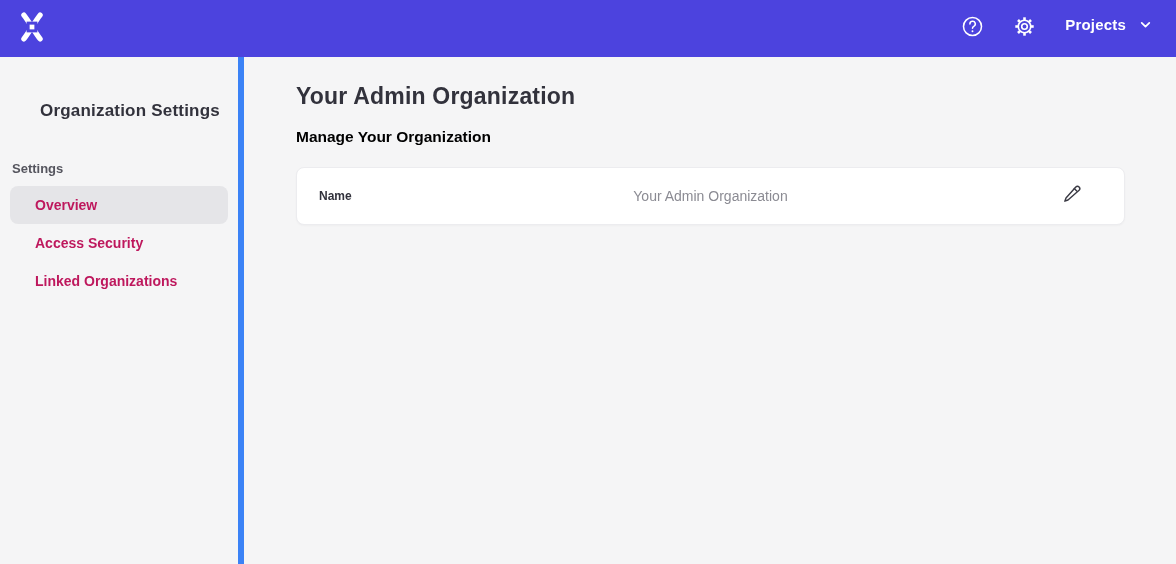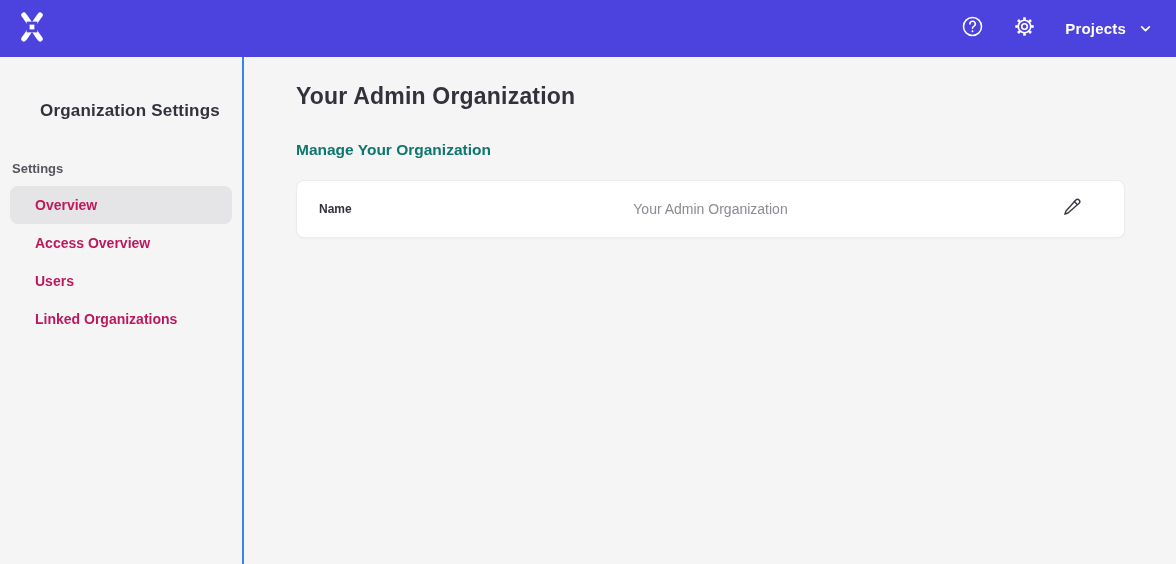--- a/index.html
+++ b/index.html
@@ -14,21 +14,21 @@
 
   
   .navbar {
     height: 57px;
     background: #4C43DE;
     display: flex;
     align-items: center;
     padding: 0 24px 0 15px;
   }
   .logo { width: 34px; height: 34px; display: flex; align-items: center; justify-content: center; cursor: pointer; }
-  .nav-right { margin-left: auto; display: flex; align-items: center; }
+  .nav-right { margin-left: auto; display: flex; align-items: flex-start; }
   .icon-btn {
     width: 26px; height: 26px;
     display: flex; align-items: center; justify-content: center;
     cursor: pointer;
   }
   .icon-btn + .icon-btn { margin-left: 26px; }
   .projects-btn {
     margin-left: 28px;
     display: flex; align-items: center;
     cursor: pointer;
@@ -42,21 +42,21 @@
   .projects-btn .chev { margin-left: 13px; display: flex; align-items: center; }
 
   
   .layout { display: flex; height: 507px; }
 
   
   .sidebar {
     width: 244px;
     flex: 0 0 244px;
     background: #F5F5F6;
-    border-right: 2px solid #3b82f6;
+    border-right: 6px solid #3b82f6;
     padding-top: 44px;
   }
   .sidebar-title {
     padding-left: 40px;
     font-size: 17px;
     font-weight: 700;
     color: #32323C;
     letter-spacing: 0.2px;
   }
   .sidebar-section-label {
@@ -82,24 +82,24 @@
   
   .main { flex: 1; padding-left: 52px; }
   .page-title {
     margin: 26px 0 0 0;
     font-size: 23px;
     font-weight: 700;
     color: #32323C;
     letter-spacing: 0.2px;
   }
   .section-title {
-    margin: 31px 0 0 0;
+    margin: 18px 0 0 0;
     font-size: 15.5px;
     font-weight: 700;
-    color: #0f766e;
+    color: #000000;
   }
   .card {
     position: relative;
     margin-top: 21px;
     width: 829px;
     height: 58px;
     background: #FFFFFF;
     border: 1px solid #ECECEF;
     border-radius: 8px;
     box-shadow: 0 1px 2px rgba(0,0,0,0.03);
@@ -180,24 +180,21 @@
 <div class="layout">
 
   <div class="sidebar">
     <div class="sidebar-title">Organization Settings</div>
     <div class="sidebar-section-label">Settings</div>
     <div class="nav-list">
       <div class="nav-item active">
         <span>Overview</span>
       </div>
       <div class="nav-item">
-        <span>Access Overview</span>
-      </div>
-      <div class="nav-item">
-        <span>Users</span>
+        <span>Access Security</span>
       </div>
       <div class="nav-item">
         <span>Linked Organizations</span>
       </div>
     </div>
   </div>
 
   <div class="main">
     <h1 class="page-title">Your Admin Organization</h1>
     <h2 class="section-title">Manage Your Organization</h2>

